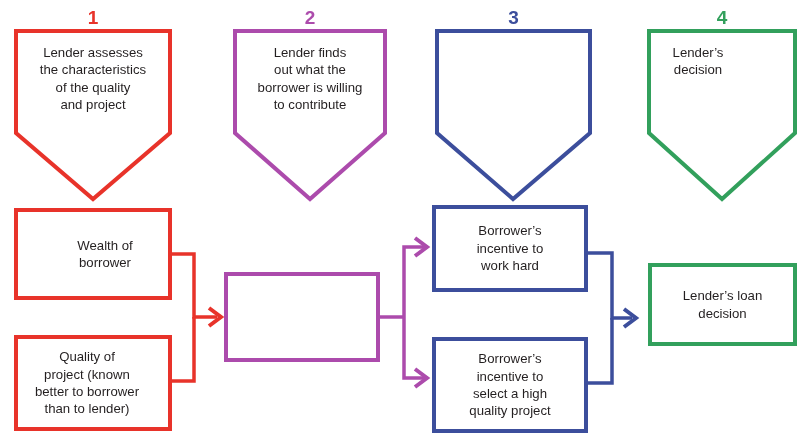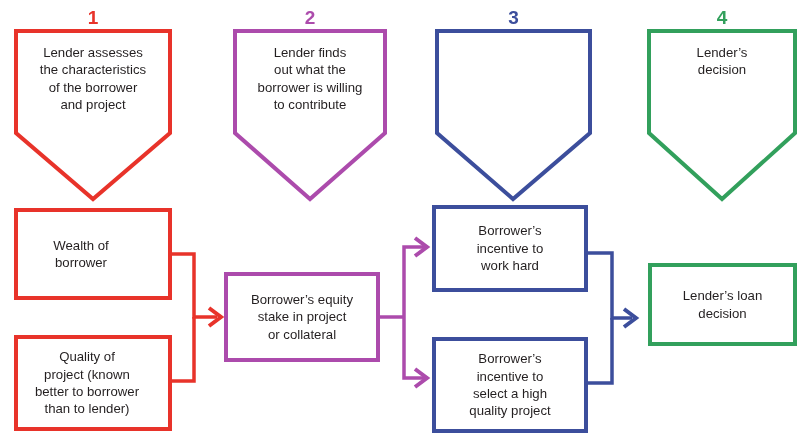--- a/index.html
+++ b/index.html
@@ -98,40 +98,37 @@
 
   </svg>
 
   <div class="step-number" style="left:16px; top:8px; width:154px; color:#E8332A;">1</div>
   <div class="step-number" style="left:235px; top:8px; width:150px; color:#AC4BAC;">2</div>
   <div class="step-number" style="left:437px; top:8px; width:153px; color:#3C4E9C;">3</div>
   <div class="step-number" style="left:649px; top:8px; width:146px; color:#32A05C;">4</div>
 
   <div class="node-text pent" style="left:12px; top:44px; width:162px; height:96px;">Lender assesses
 the characteristics
-of the borrower
+of the quality
 and project</div>
   <div class="node-text pent" style="left:228px; top:44px; width:164px; height:96px;">Lender finds
 out what the
 borrower is willing
 to contribute</div>
-  <div class="node-text pent" style="left:646px; top:44px; width:152px; height:96px;">Lender’s
+  <div class="node-text pent" style="left:622px; top:44px; width:152px; height:96px;">Lender’s
 decision</div>
 
-  <div class="node-text" style="left:4px; top:210px; width:154px; height:88px;">Wealth of
+  <div class="node-text" style="left:28px; top:210px; width:154px; height:88px;">Wealth of
 borrower</div>
 
   <div class="node-text" style="left:4px; top:337px; width:166px; height:92px;">Quality of
 project (known
 better to borrower
 than to lender)</div>
 
-  <div class="node-text" style="left:222px; top:274px; width:160px; height:86px;">Borrower’s equity
-stake in project
-or collateral</div>
 
   <div class="node-text" style="left:434px; top:207px; width:152px; height:83px;">Borrower’s
 incentive to
 work hard</div>
 
   <div class="node-text" style="left:434px; top:339px; width:152px; height:92px;">Borrower’s
 incentive to
 select a high
 quality project</div>
 

